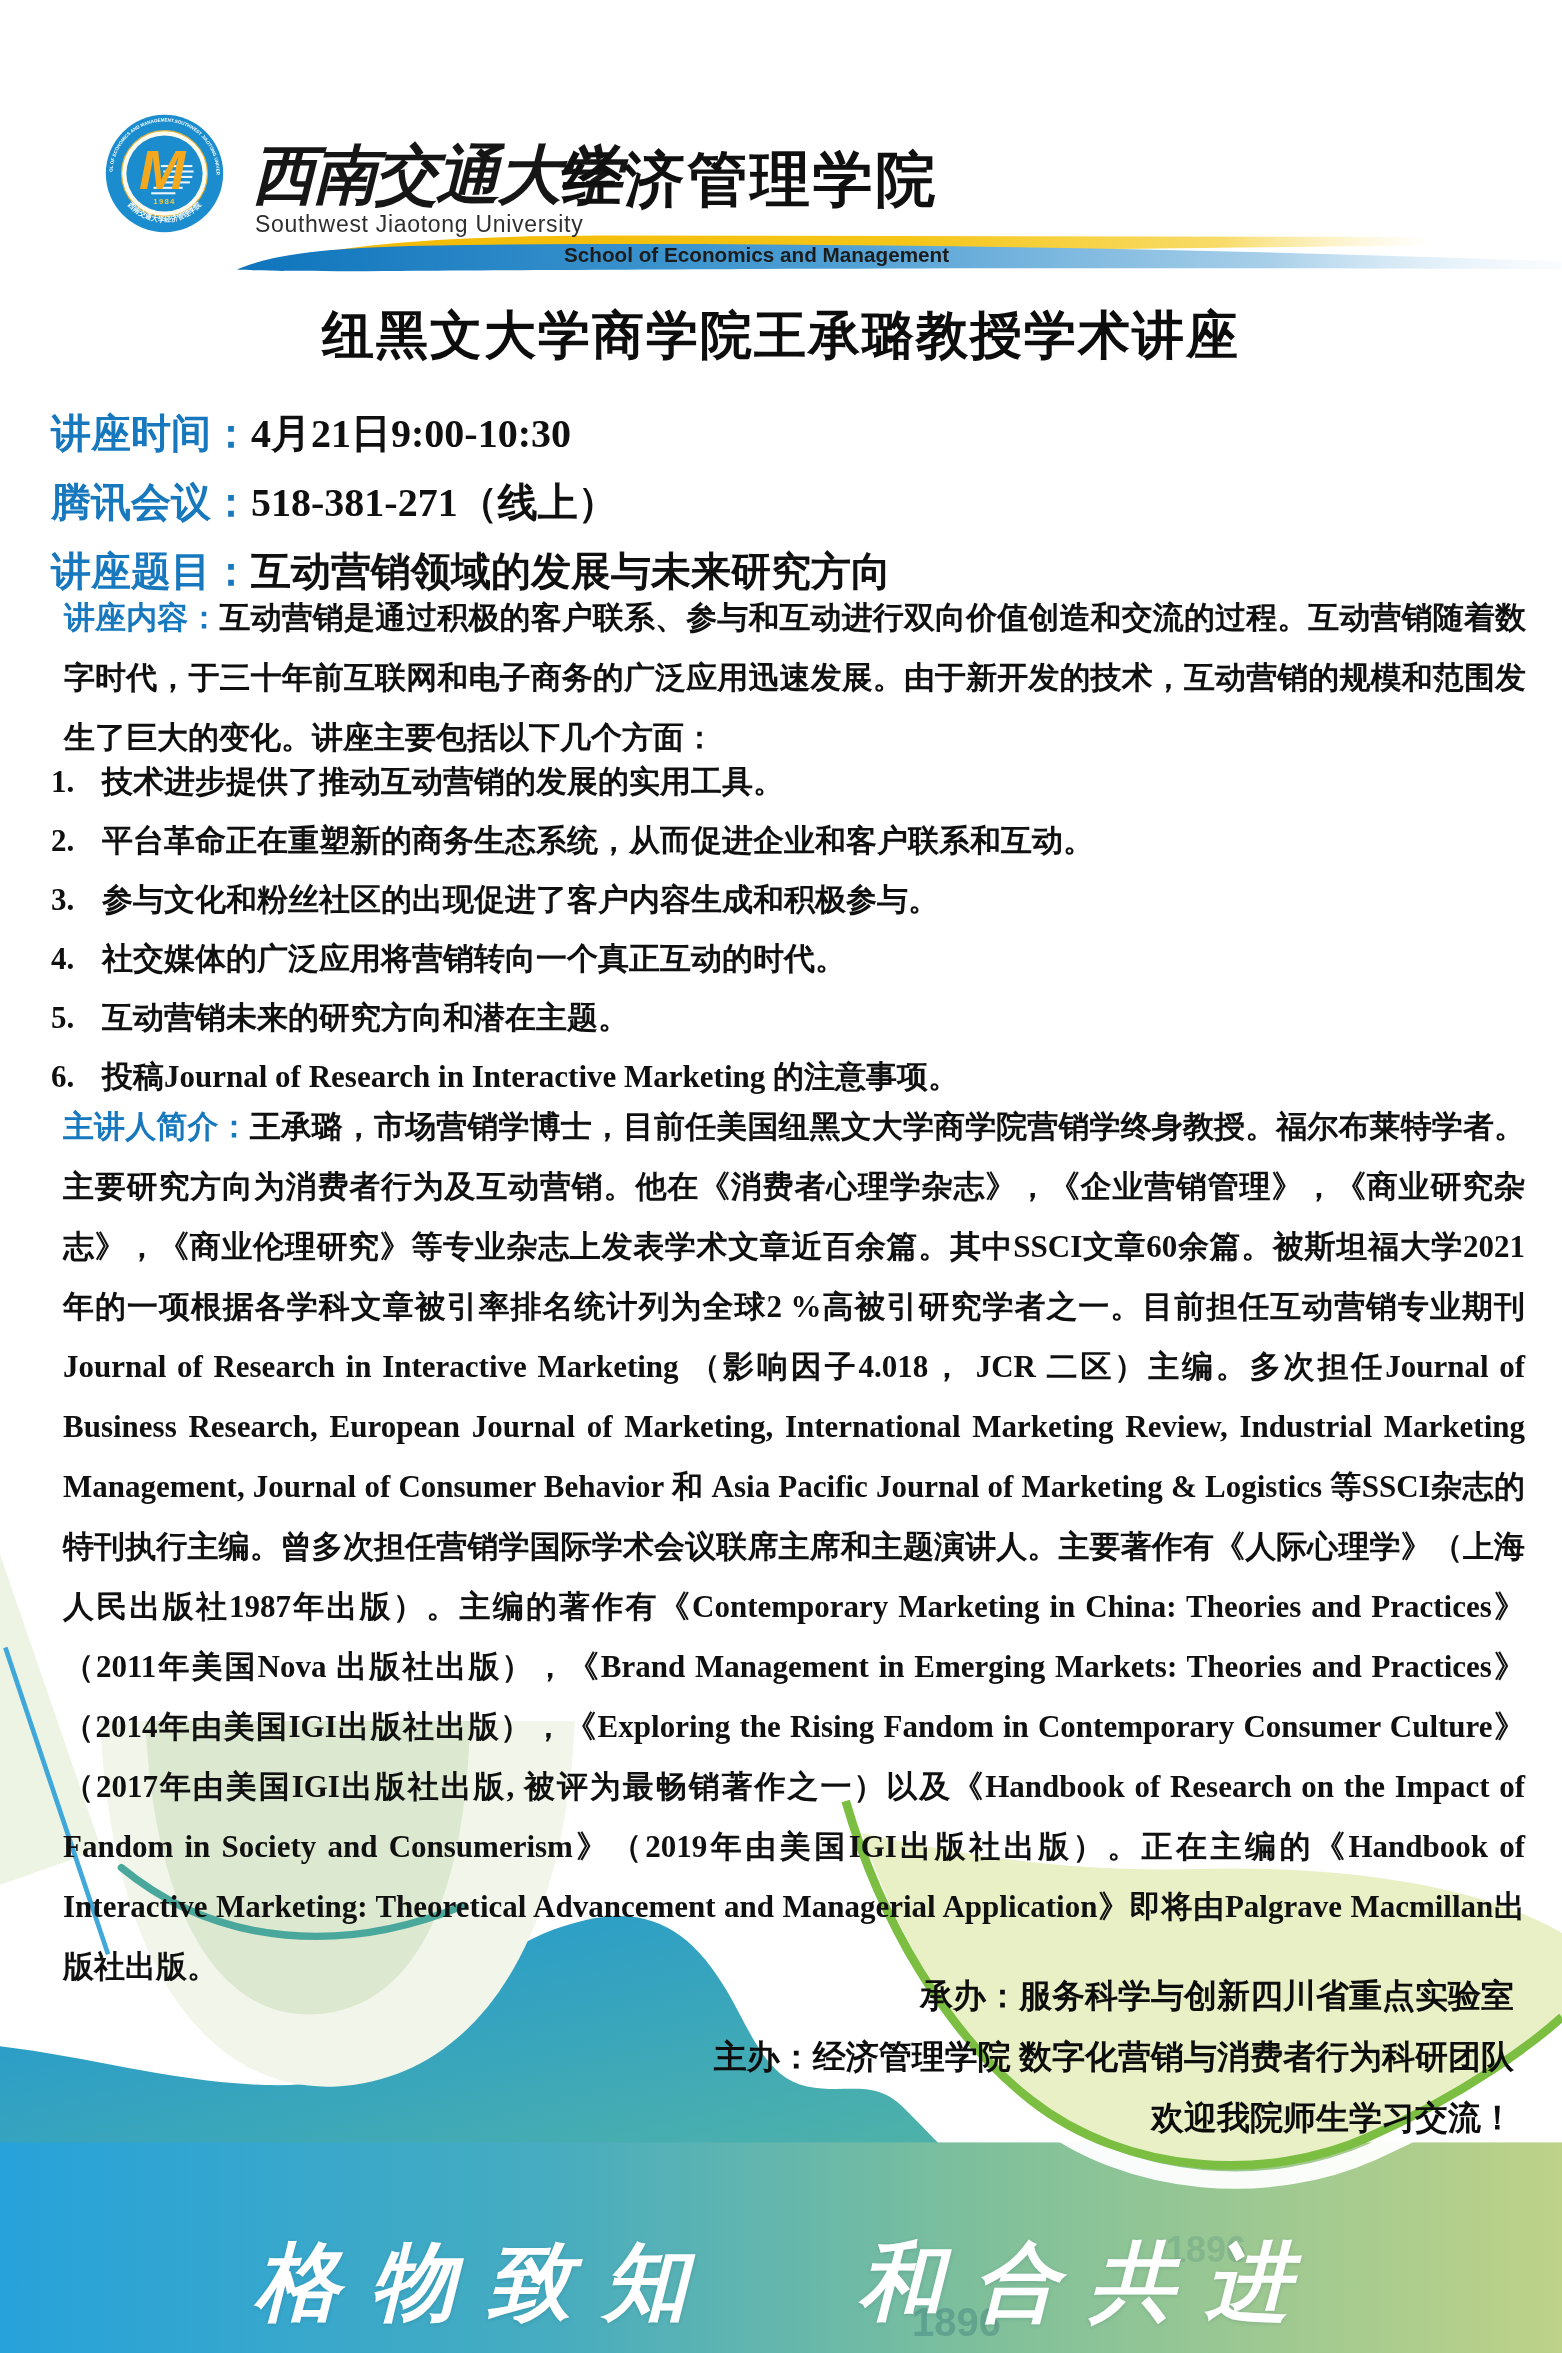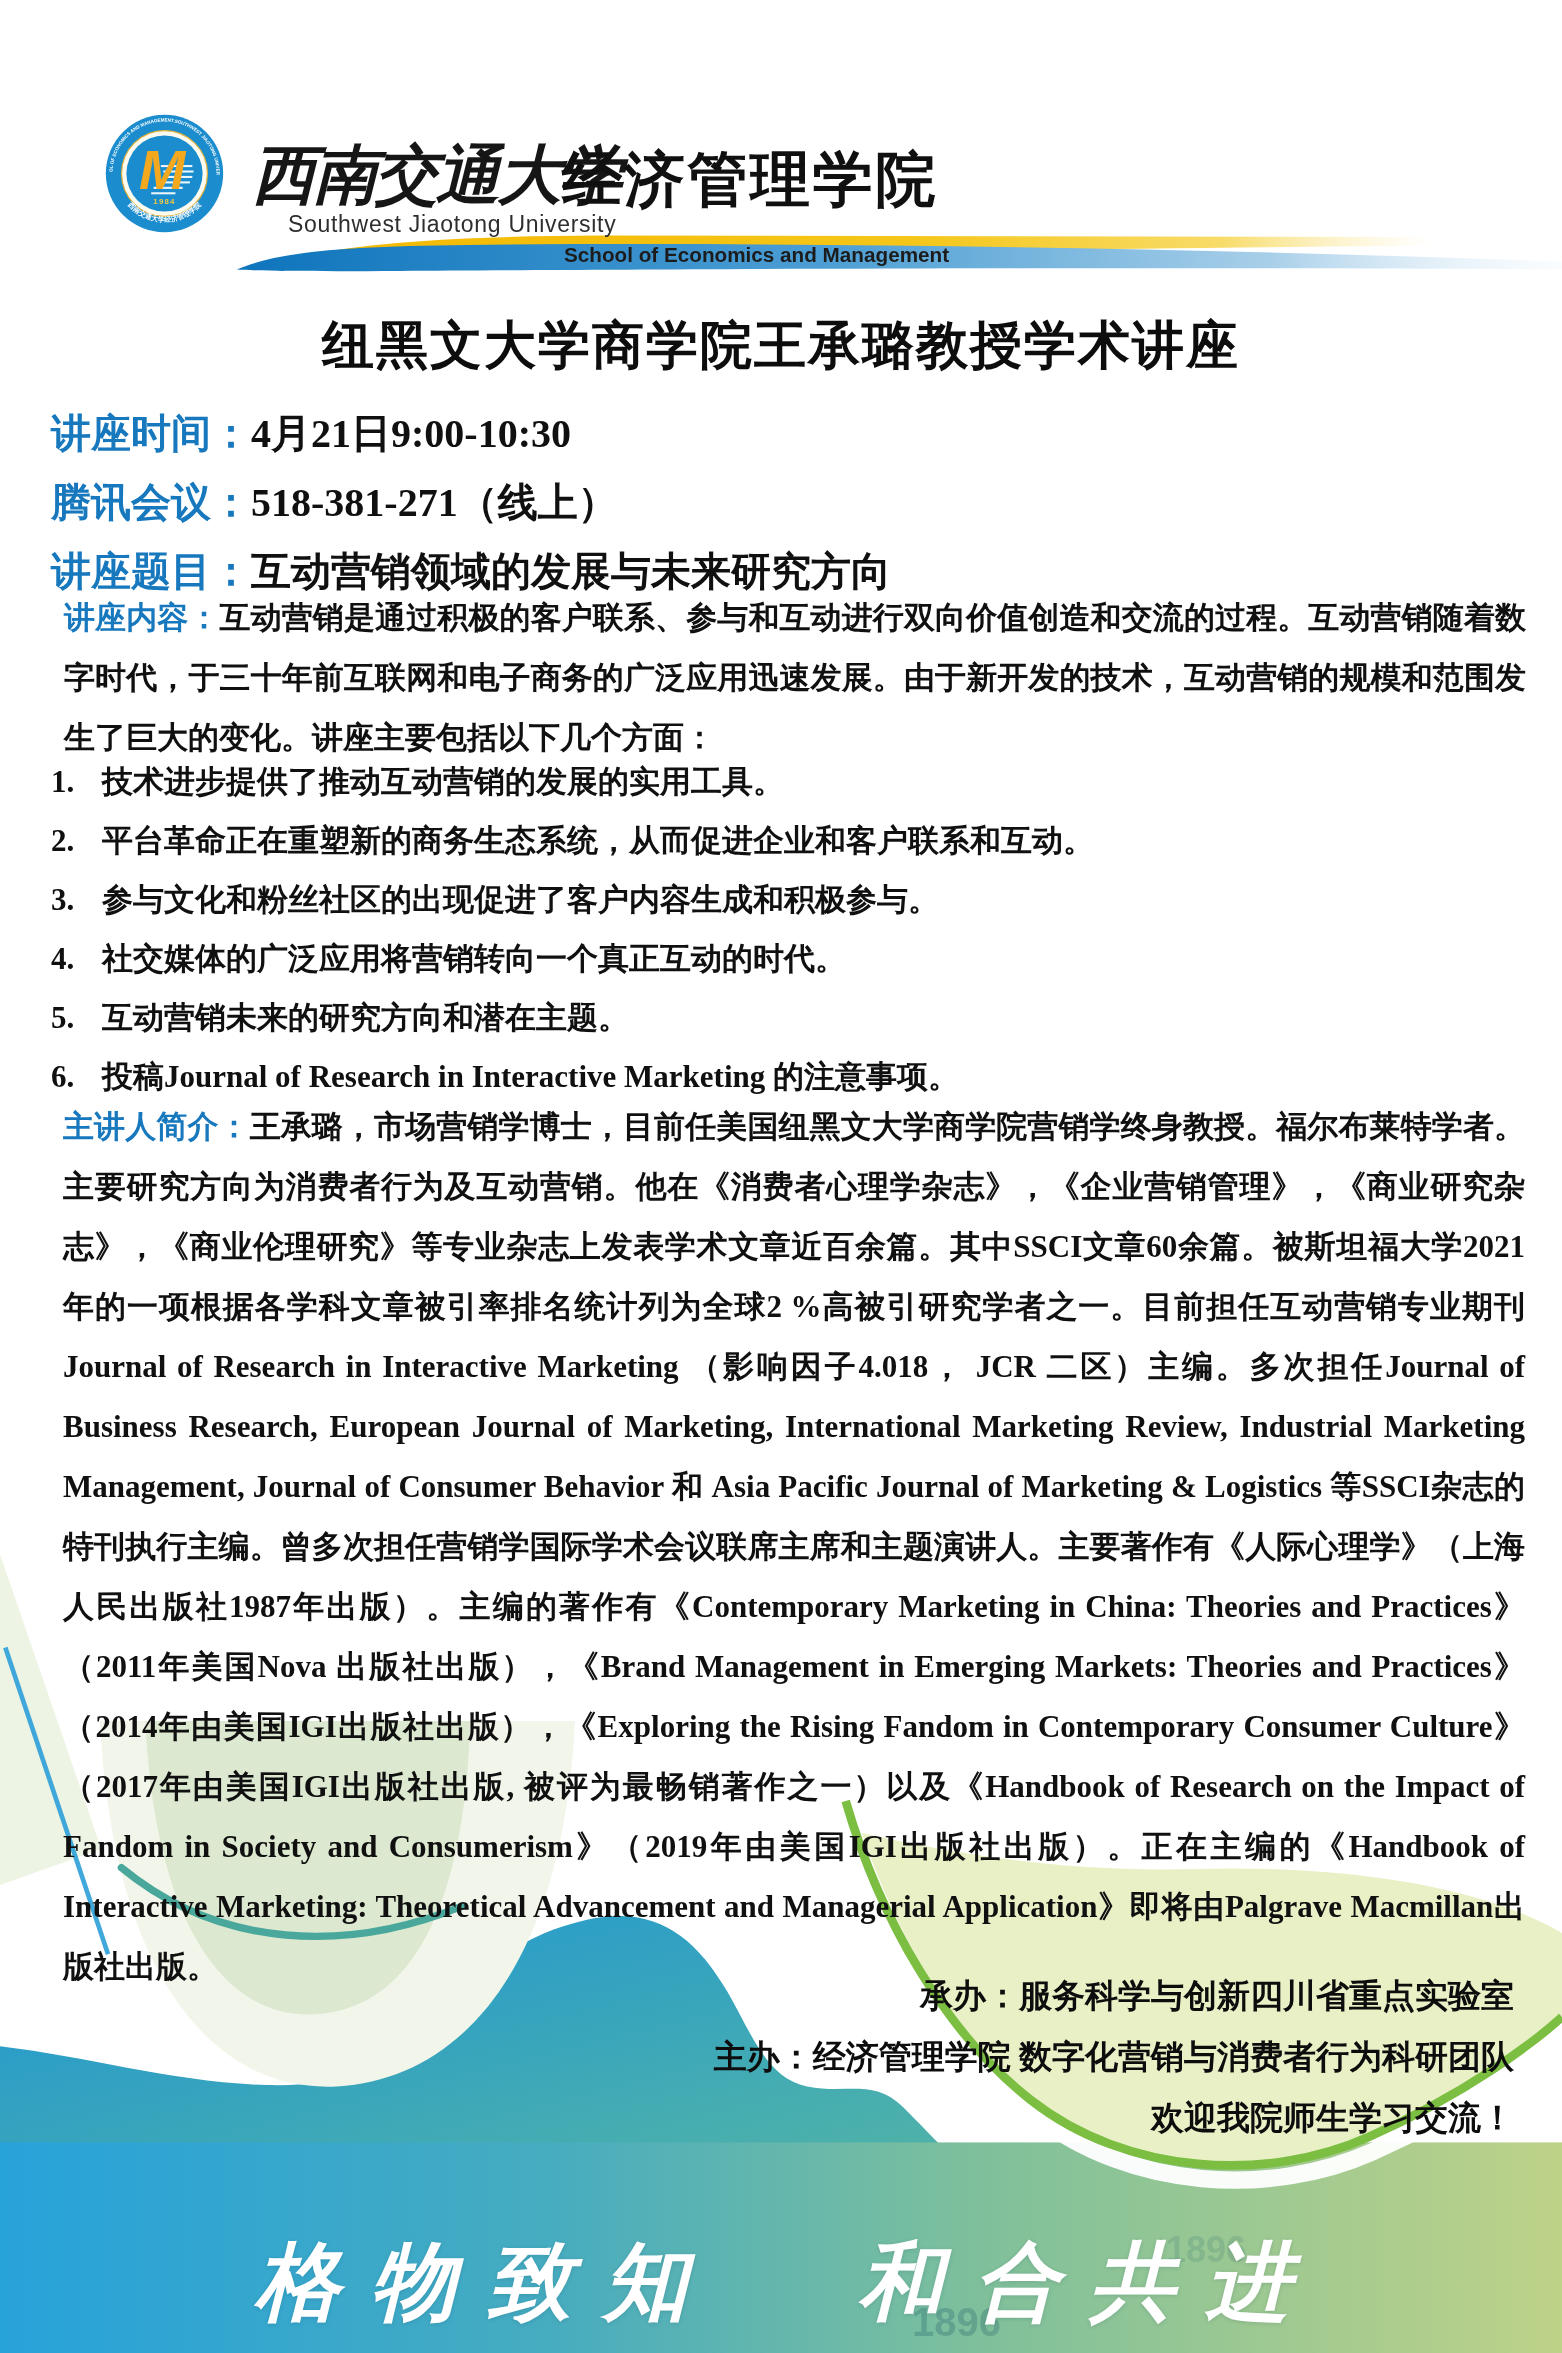--- a/index.html
+++ b/index.html
@@ -6,29 +6,29 @@
   .page{position:relative;width:1562px;height:2354px;background:#ffffff;overflow:hidden;
         font-family:"Liberation Serif","DejaVu Serif",serif;color:#111;}
   .bg{position:absolute;left:0;top:0;width:1562px;height:2354px;z-index:0;}
   .layer{position:absolute;z-index:2;}
 
   
   .logo{left:104px;top:113px;width:121px;height:121px;}
   .uni-cn{left:252px;top:132px;font-size:64px;font-weight:bold;font-style:italic;
           letter-spacing:-2.7px;color:#161616;white-space:nowrap;}
   .uni-en{left:255px;top:211px;font-size:23px;color:#2e2e2e;letter-spacing:0.7px;
-          font-family:"Liberation Sans","DejaVu Sans",sans-serif;white-space:nowrap;margin-left:33px;}
+          font-family:"Liberation Sans","DejaVu Sans",sans-serif;white-space:nowrap;}
   .school-cn{left:562px;top:140px;font-size:60px;font-weight:bold;color:#101010;
           font-family:"Liberation Sans","DejaVu Sans",sans-serif;letter-spacing:2.7px;white-space:nowrap;}
   .school-en{left:564px;top:215px;font-size:20.7px;font-weight:bold;color:#1c1c1c;
           font-family:"Liberation Sans","DejaVu Sans",sans-serif;white-space:nowrap;margin-top:28px;}
 
   
   .title{left:0;top:301px;width:1562px;text-align:center;font-size:52px;font-weight:bold;
-         letter-spacing:2px;color:#0d0d0d;margin-top:10px;}
+         letter-spacing:2px;color:#0d0d0d;}
 
   
   .info{left:51px;top:406px;width:1467px;}
   .info-row{height:69px;font-size:40px;font-weight:600;white-space:nowrap;}
   .lbl{color:#1778be;}
   .val{color:#101010;}
 
   
   .content-p{left:51px;top:575px;width:1462px;font-size:31px;font-weight:600;
              line-height:60px;text-align:justify;}

